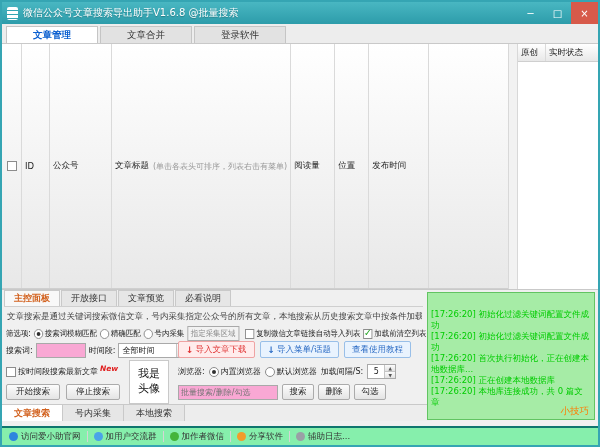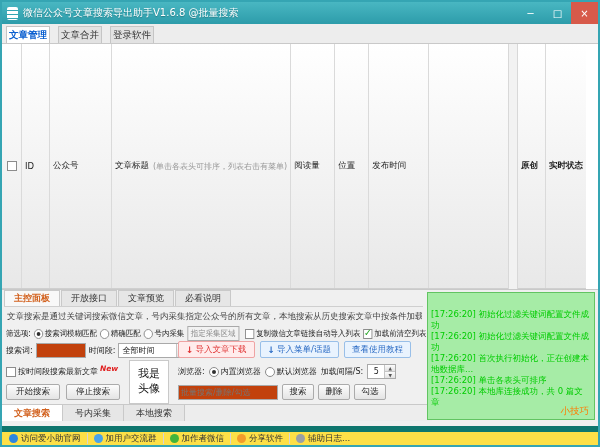--- a/index.html
+++ b/index.html
@@ -17,28 +17,28 @@
   .title-text { color:#fff; font-size:10px; white-space:nowrap; overflow:hidden;
                 text-shadow:0 1px 1px rgba(0,0,0,.25); }
   .win-btns { margin-left:auto; display:flex; height:100%; }
   .win-btn { width:27px; height:100%; display:flex; align-items:center; justify-content:center;
              color:#fff; font-size:10px; cursor:default; }
   .win-btn.close { background:#D75A4A; }
 
   
   .tabstrip { flex:0 0 20px; background:#EDEDED; display:flex; align-items:flex-end;
               padding:0 0 0 4px; border-bottom:1px solid #C9C9C9; }
-  .mtab { height:17px; padding:0 2px; display:flex; align-items:center; font-size:9.5px;
-          background:#E2E2E2; border:1px solid #C5C5C5; border-bottom:none; margin-right:8px; color:#333;text-align:center; }
+  .mtab { height:17px; padding:0 26px; display:flex; align-items:center; font-size:9.5px;
+          background:#E2E2E2; border:1px solid #C5C5C5; border-bottom:none; margin-right:2px; color:#333;text-align:center; }
   .mtab.selected { background:#FFFFFF; color:#0A5FD0; font-weight:bold; }
 
   
   .table-area { flex:0 0 246px; display:flex; background:#FFF; border-bottom:1px solid #C9C9C9; }
   .list-main { flex:1 1 auto; min-width:0; display:flex; }
-  .list-right { flex:0 0 80px; display:flex; flex-direction:row;font-weight:bold; }
+  .list-right { flex:0 0 80px; display:flex; flex-direction:column; }
   .list-hdr { flex:0 0 18px; display:flex; align-items:stretch;
               background:linear-gradient(#FFFFFF,#E8E8E8); border-bottom:1px solid #CFCFCF;
               font-size:8.5px; color:#222; }
   .hcell { display:flex; align-items:center; padding:0 3px; border-right:1px solid #DADADA;
            white-space:nowrap; overflow:hidden; }
   .c-cb   { flex:0 0 20px; justify-content:center; }
   .c-id   { flex:0 0 28px; }
   .c-acct { flex:0 0 62px; }
   .c-title{ flex:1 1 185px; min-width:0; }
   .c-reads{ flex:0 0 44px; }
@@ -56,21 +56,21 @@
   .cb.on::after { content:"✓"; position:absolute; left:0; top:-3px; font-size:10px; color:#23A523; font-weight:bold; }
   .rd { width:10px; height:10px; border-radius:50%; border:1px solid #8C8C8C; background:#fff; flex:0 0 10px; position:relative; }
   .rd.on::after { content:""; position:absolute; left:2px; top:2px; width:4px; height:4px; border-radius:50%; background:#303030; }
   .opt { display:inline-flex; align-items:center; gap:2px; white-space:nowrap; }
   .btn { height:16px; border:1px solid #ABABAB; background:linear-gradient(#FCFCFC,#E4E4E4);
          display:inline-flex; align-items:center; justify-content:center; padding:0 7px;
          font-size:8.5px; border-radius:2px; color:#222; white-space:nowrap; }
   .btn-red  { background:#FFECEC; border-color:#EFA3A3; color:#E03232; }
   .btn-blue { background:#E9F3FE; border-color:#99BFE8; color:#2B6BC4; }
   .dli { font-weight:bold; margin-right:2px; font-size:9px; }
-  .tinput { height:15px; border:1px solid #A9A9A9; background:#c2410c; font-size:8px; padding:0 2px;
+  .tinput { height:15px; border:1px solid #A9A9A9; background:#f9a8d4; font-size:8px; padding:0 2px;
             font-family:inherit; color:#222; }
   .combo { height:15px; border:1px solid #A9A9A9; background:#fff; display:inline-flex; align-items:center;
            font-size:8px; overflow:hidden; }
   .combo .cval { padding:0 3px; flex:1; white-space:nowrap; }
   .combo.disabled { background:#F2F2F2; color:#8A8A8A; }
   .arrow { width:13px; align-self:stretch; background:linear-gradient(#FBFBFB,#E2E2E2);
            border-left:1px solid #C5C5C5; display:flex; align-items:center; justify-content:center;
            font-size:5px; color:#555; }
   .spin { display:inline-flex; height:15px; border:1px solid #A9A9A9; background:#fff; font-size:8px; }
   .spin .sval { width:16px; display:flex; align-items:center; justify-content:center; }
@@ -113,21 +113,21 @@
   .stab.selected { background:#FFFFFF; color:#D2611E; font-weight:bold; }
 
   
   .logpanel { position:absolute; right:3px; top:2px; width:168px; height:128px;
               background:#A6ECA6; border:1px solid #62C462; padding:16px 3px;
               font-size:8.5px; line-height:1.3; color:#00CC00; overflow:hidden; }
   .logmsg { word-break:break-all; }
   .tip { position:absolute; right:5px; bottom:2px; color:#FF7A00; font-size:9.5px; }
 
   
-  .statusbar { flex:0 0 19px; border-top:6px solid #0f766e; background:#fde047;
+  .statusbar { flex:0 0 19px; border-top:2px solid #0f766e; background:#86efac;
                display:flex; align-items:center; padding:0 7px; font-size:8.5px; color:#333; }
   .sitem { display:inline-flex; align-items:center; gap:3px; white-space:nowrap; }
   .ssep { width:1px; height:11px; background:#D5D5D5; margin:0 6px; }
   .ic { width:9px; height:9px; border-radius:50%; display:inline-block; }
   .ic-globe  { background:#2E86DE; }
   .ic-users  { background:#4AA3E8; }
   .ic-wechat { background:#44B53A; }
   .ic-share  { background:#F39C2B; }
   .ic-log    { background:#9AA0A6; }
 </style>
@@ -293,21 +293,21 @@
     <div class="subtabs">
       <span class="stab selected">文章搜索</span>
       <span class="stab">号内采集</span>
       <span class="stab">本地搜索</span>
     </div>
 
     <div class="logpanel">
       <div class="logmsg">[17:26:20] 初始化过滤关键词配置文件成功</div>
       <div class="logmsg">[17:26:20] 初始化过滤关键词配置文件成功</div>
       <div class="logmsg">[17:26:20] 首次执行初始化，正在创建本地数据库...</div>
-      <div class="logmsg">[17:26:20] 单击各表头可排序</div>
+      <div class="logmsg">[17:26:20] 正在创建本地数据库</div>
       <div class="logmsg">[17:26:20] 本地库连接成功，共 0 篇文章</div>
       <span class="tip">小技巧</span>
     </div>
   </div>
 
   <div class="statusbar">
     <span class="sitem">
       <span class="ic ic-globe"></span>
       <span>访问爱小助官网</span>
     </span>

